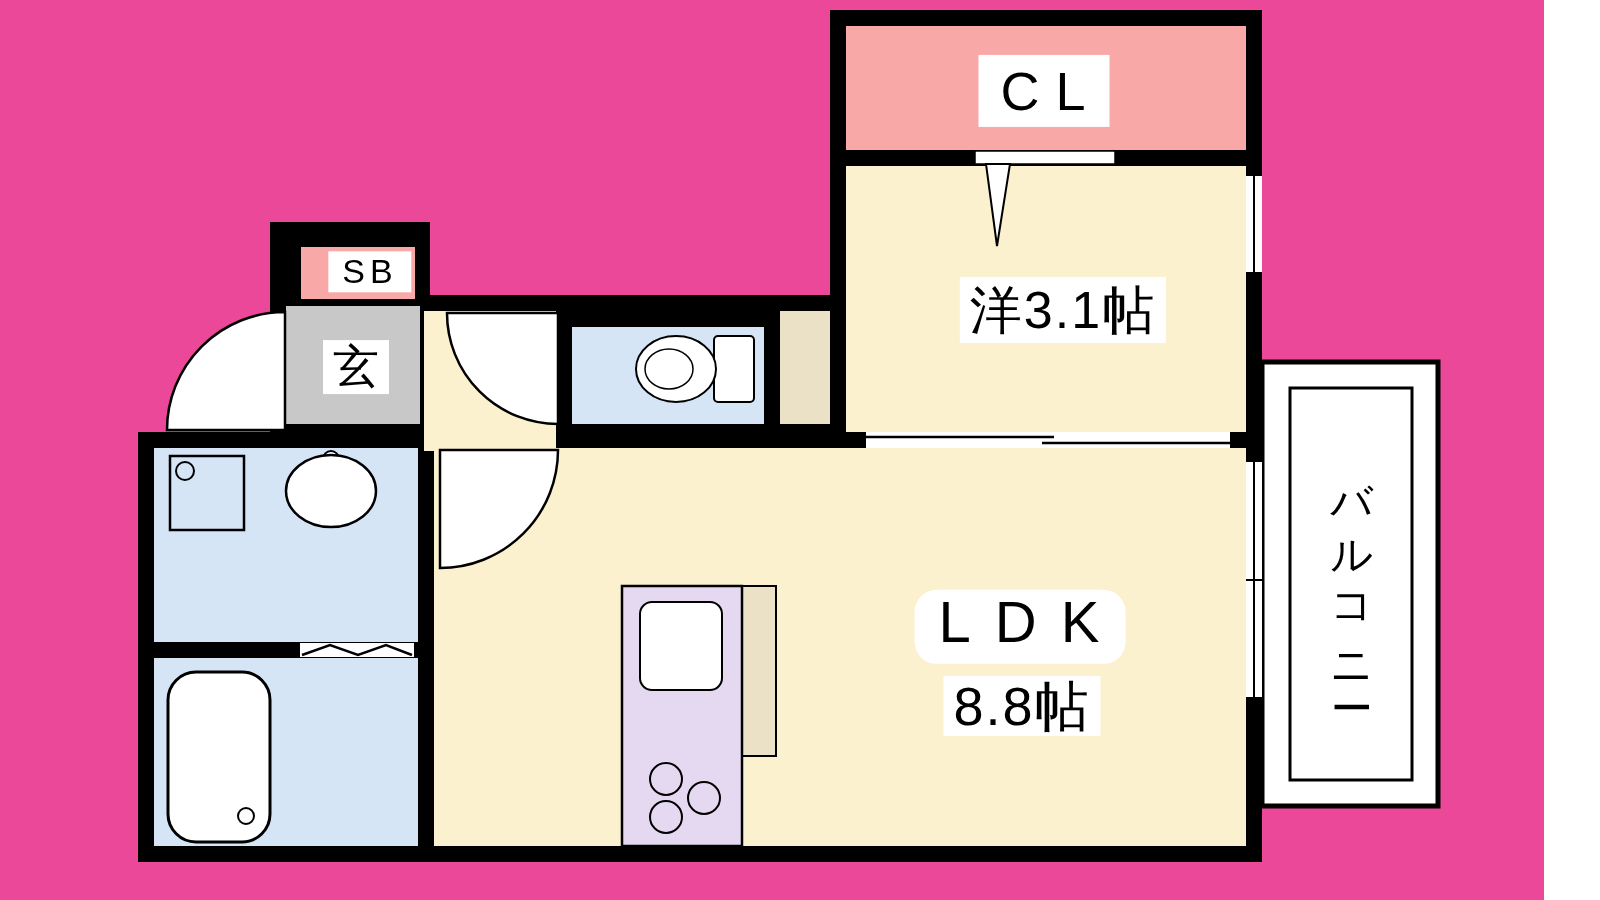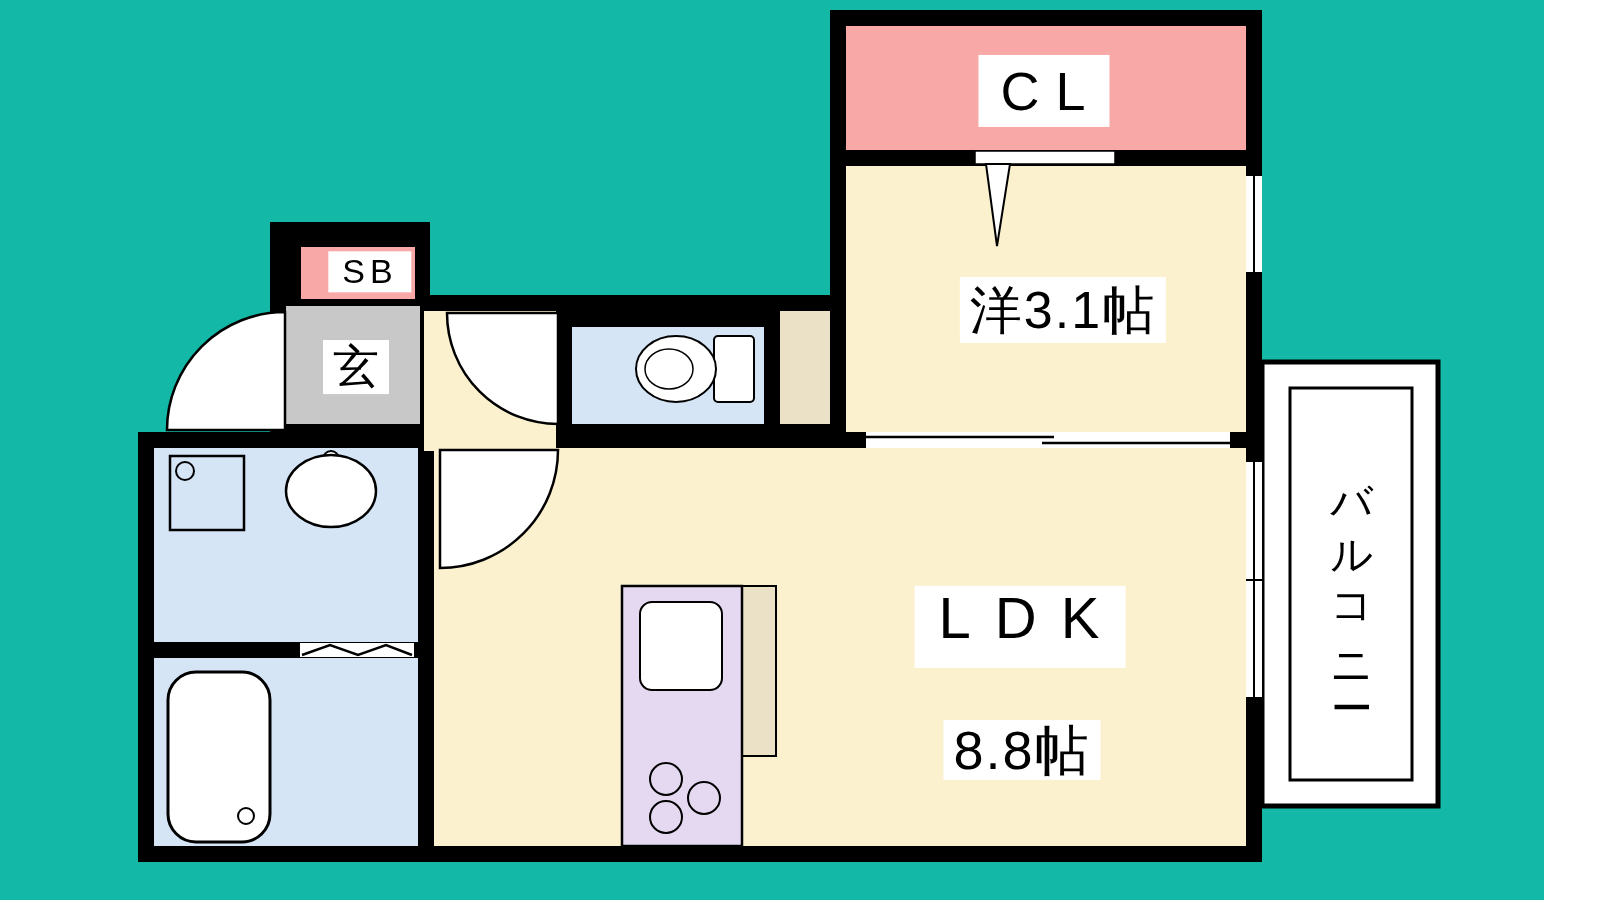--- a/index.html
+++ b/index.html
@@ -1,27 +1,27 @@
 <!DOCTYPE html>
 <html><head>
 <meta charset="utf-8">
 <style>
   html,body{margin:0;padding:0;background:#ffffff;}
   .stage{
-    position:relative;width:1544px;height:900px;background:#14b8a6;overflow:hidden;
+    position:relative;width:1544px;height:900px;background:#ec4899;overflow:hidden;
     font-family:"Liberation Sans","DejaVu Sans",sans-serif;color:#000;
   }
   .stage svg{position:absolute;left:0;top:0;}
   .label{
     position:absolute;transform:translate(-50%,-50%);
     background:#ffffff;color:#000;white-space:nowrap;text-align:center;line-height:1.04;
   }
   .label.cl{font-size:54px;letter-spacing:16px;padding:8px 8px 8px 22px;}
   .label.room{font-size:52px;letter-spacing:2px;padding:6px 10px;}
-  .label.ldk{font-size:58px;letter-spacing:24px;padding:2px 2px 20px 24px;}
+  .label.ldk{font-size:58px;letter-spacing:24px;padding:2px 2px 12px 24px;border-radius:22px;}
   .label.size{font-size:54px;letter-spacing:2px;padding:2px 10px;}
   .label.sb{font-size:34px;letter-spacing:5px;padding:3px 14px;margin-left:12px;}
   .label.gen{font-size:46px;padding:3px 10px;}
   .label.balcony{
     writing-mode:vertical-rl;font-size:42px;letter-spacing:10px;padding:16px 4px;
   }
 </style>
 </head>
 <body>
 
@@ -107,18 +107,18 @@
     <g>
       <circle cx="666" cy="779" r="16" fill="none" stroke="#000" stroke-width="2"></circle>
       <circle cx="704" cy="798" r="16" fill="none" stroke="#000" stroke-width="2"></circle>
       <circle cx="666" cy="817" r="16" fill="none" stroke="#000" stroke-width="2"></circle>
     </g>
   </svg>
 
   <div class="label cl" style="left:1044px;top:91px;">CL</div>
   <div class="label room" style="left:1063px;top:310px;">洋3.1帖</div>
   <div class="label ldk" style="left:1020px;top:627px;">LDK</div>
-  <div class="label size" style="left:1022px;top:706px;margin-top:44px;">8.8帖</div>
+  <div class="label size" style="left:1022px;top:706px;">8.8帖</div>
   <div class="label sb" style="left:358px;top:272px;">SB</div>
   <div class="label gen" style="left:356px;top:367px;">玄</div>
   <div class="label balcony" style="left:1352px;top:575px;">バルコニー</div>
 
 </div>
 
 </body></html>

